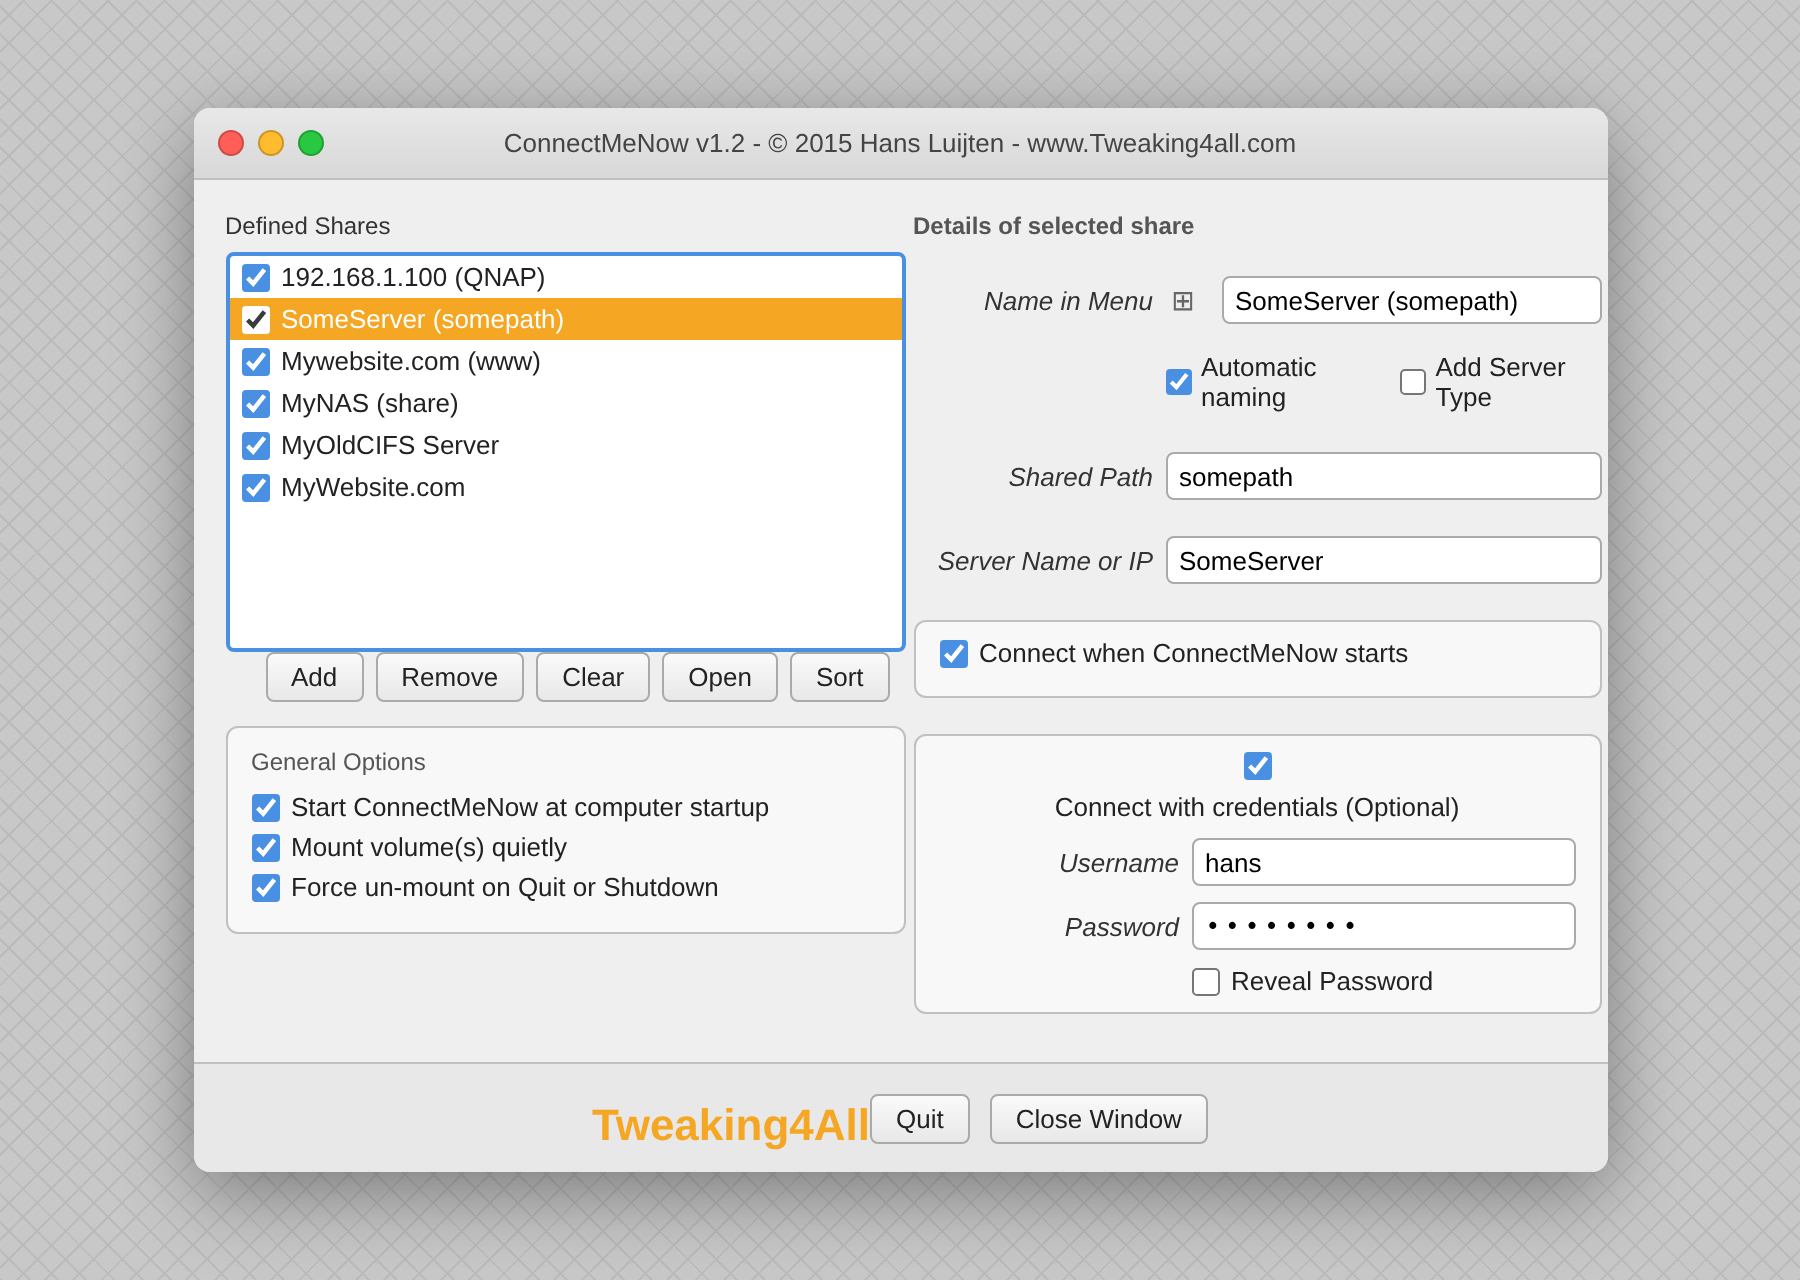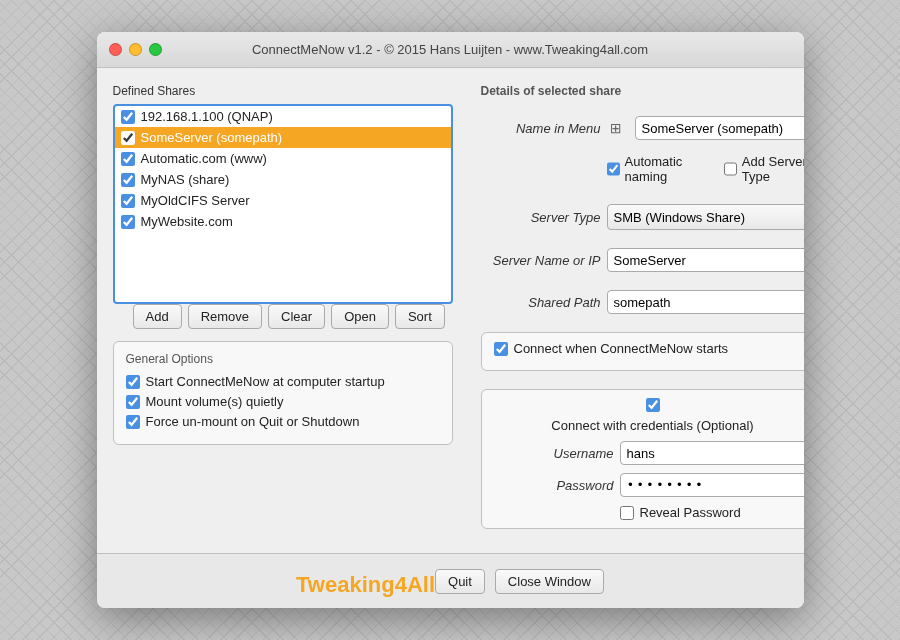--- a/index.html
+++ b/index.html
@@ -46,21 +46,21 @@
     .tl-min { background: #febc2e; }
     .tl-max { background: #28c840; }
     .titlebar-title {
       font-size: 13px;
       color: #444;
       font-weight: 500;
     }
     .content {
       display: flex;
       padding: 16px;
-      gap: 28px;
+      gap: 4px;
       background: #efefef;
     }
     .left-panel {
       width: 340px;
       flex-shrink: 0;
       display: flex;
       flex-direction: column;
       gap: 12px;
     }
     .right-panel {
@@ -325,21 +325,21 @@
         <div class="share-item">
               <input type="checkbox" checked="" style="">
               <span>192.168.1.100 (QNAP)</span>
             </div>
             <div class="share-item selected">
               <input type="checkbox" checked="" style="">
               <span>SomeServer (somepath)</span>
             </div>
             <div class="share-item">
               <input type="checkbox" checked="" style="">
-              <span>Automatic.com (www)</span>
+              <span>Mywebsite.com (www)</span>
             </div>
             <div class="share-item">
               <input type="checkbox" checked="" style="">
               <span>MyNAS (share)</span>
             </div>
             <div class="share-item">
               <input type="checkbox" checked="" style="">
               <span>MyOldCIFS Server</span>
             </div>
             <div class="share-item">
@@ -388,36 +388,29 @@
         <label>
           <input type="checkbox" id="auto-naming-cb" checked="" style="">
           <span>Automatic naming</span>
         </label>
         <label>
           <input type="checkbox" id="add-server-type-cb" style="">
           <span>Add Server Type</span>
         </label>
       </div>
 
+
       <div class="field-row">
-        <div class="field-label">Server Type</div>
-        <div class="select-wrapper">
-          <select id="server-type-select"><option value="SMB (Windows Share)">SMB (Windows Share)</option><option value="AFP (Apple Share)">AFP (Apple Share)</option><option value="NFS">NFS</option><option value="FTP">FTP</option><option value="WebDAV">WebDAV</option></select>
-          <span class="select-arrow">▼</span>
-        </div>
+        <div class="field-label">Shared Path</div>
+        <input type="text" class="field-input" id="shared-path-input" value="somepath" style="">
       </div>
 
       <div class="field-row">
         <div class="field-label">Server Name or IP</div>
         <input type="text" class="field-input" id="server-name-input" value="SomeServer" style="">
-      </div>
-
-      <div class="field-row">
-        <div class="field-label">Shared Path</div>
-        <input type="text" class="field-input" id="shared-path-input" value="somepath" style="">
       </div>
 
       <div class="connect-section">
         <div class="connect-header">
           <input type="checkbox" id="connect-when-cb" checked="" style="">
           <span>Connect when ConnectMeNow starts</span>
         </div>
       </div>
 
       <div class="credentials-section">

